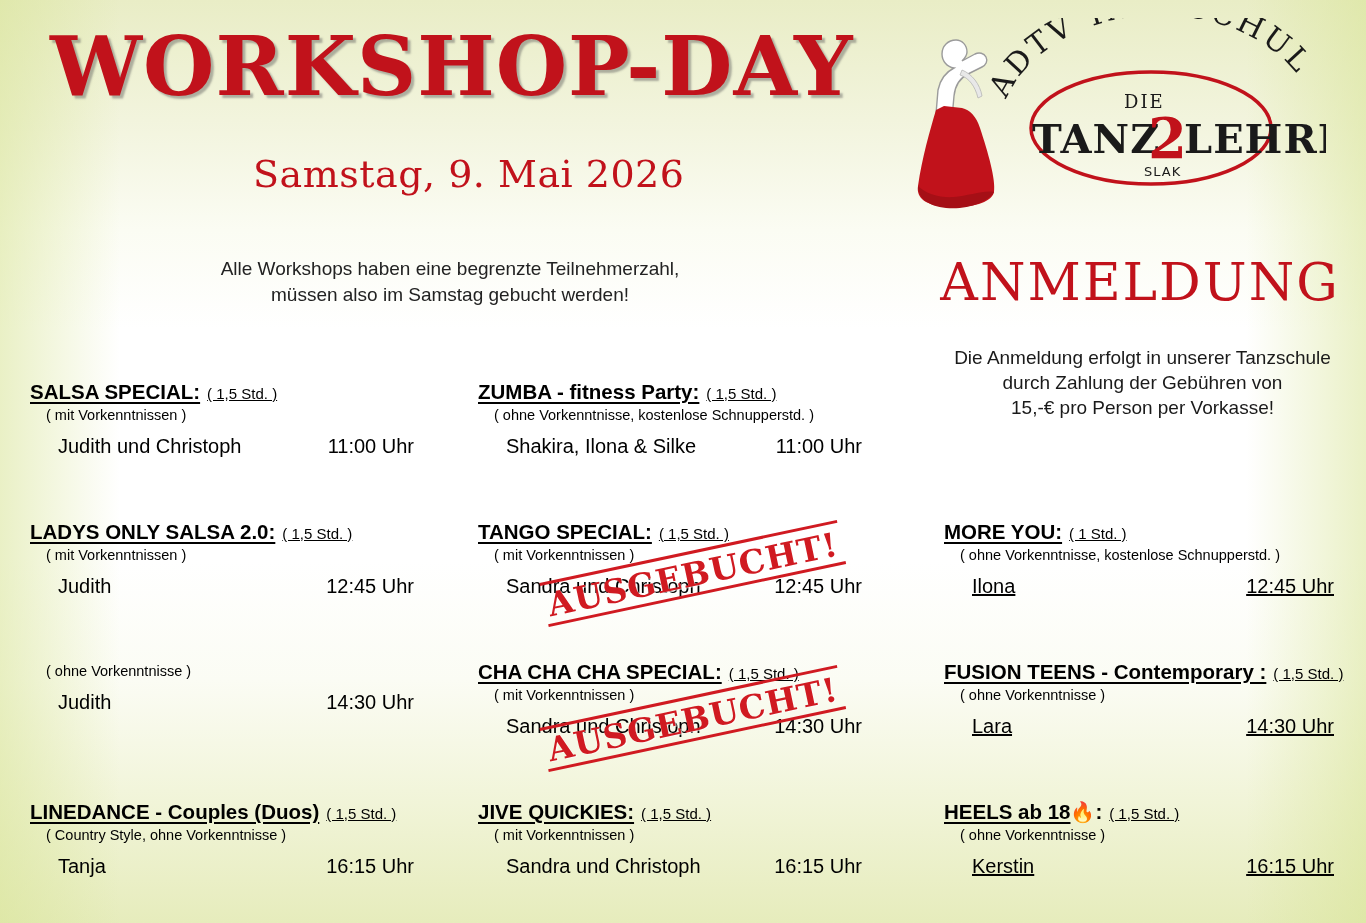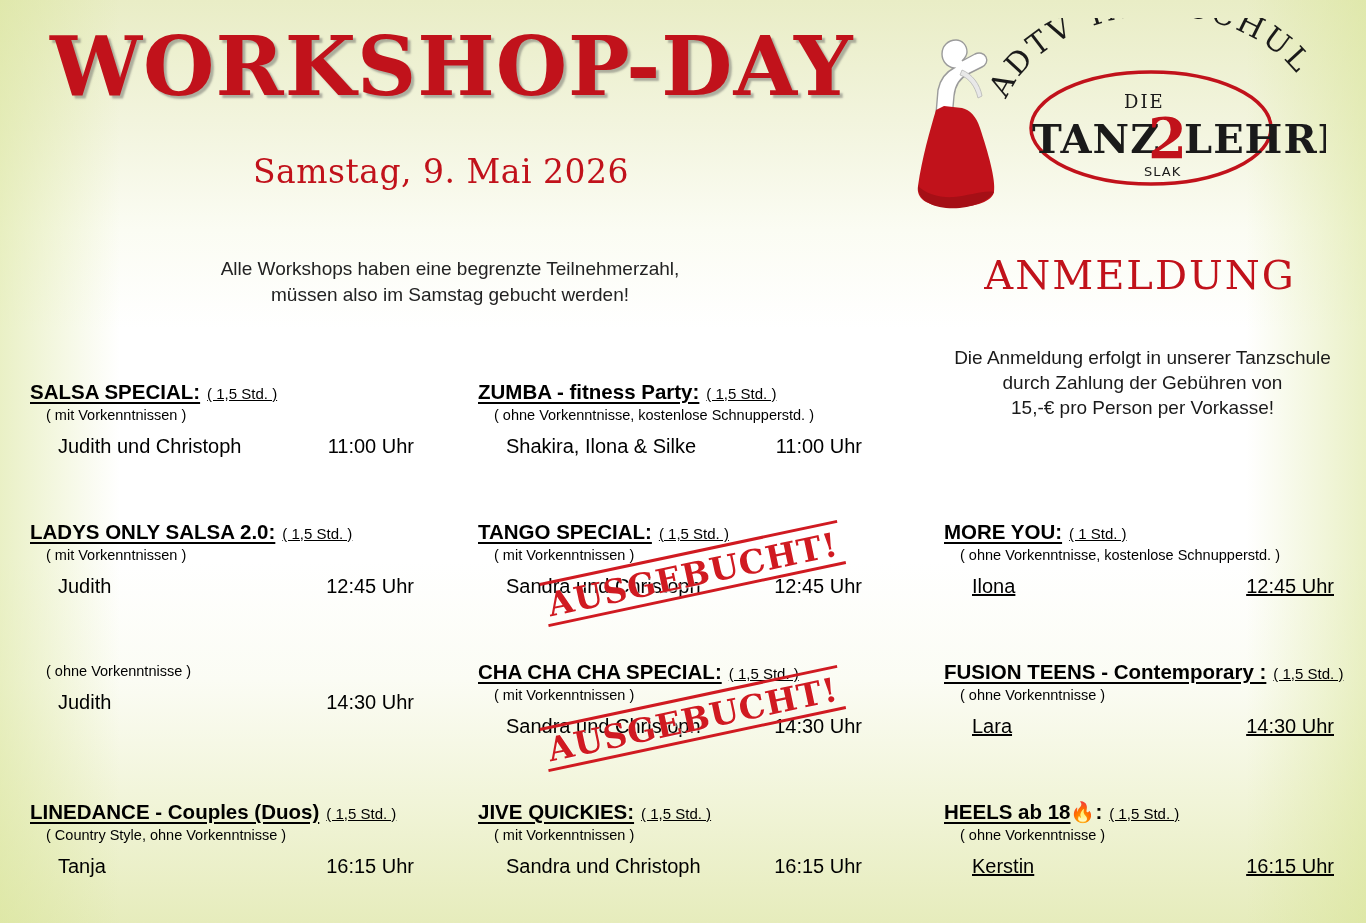--- a/index.html
+++ b/index.html
@@ -51,21 +51,21 @@
     letter-spacing: 1px;
     color: #c1121b;
     text-shadow: 3px 3px 2px rgba(90,90,90,0.45);
     white-space: nowrap;
   }
   .subtitle {
     position: absolute;
     left: 253px;
     top: 152px;
     font-family: "DejaVu Serif", serif;
-    font-size: 33px;
+    font-size: 38px;
     color: #c1121b;
     letter-spacing: 0.5px;
   }
   .notice {
     position: absolute;
     left: 190px;
     top: 256px;
     width: 520px;
     text-align: center;
     font-size: 19px;
@@ -83,21 +83,21 @@
   }
   .logo svg { display: block; }
 
   .anmeldung {
     position: absolute;
     left: 940px;
     top: 252px;
     width: 400px;
     text-align: center;
     font-family: "DejaVu Serif", serif;
-    font-size: 40px;
+    font-size: 52px;
     letter-spacing: 2px;
     color: #c1121b;
   }
   .anmeldung-text {
     position: absolute;
     left: 930px;
     top: 345px;
     width: 425px;
     text-align: center;
     font-size: 19px;

